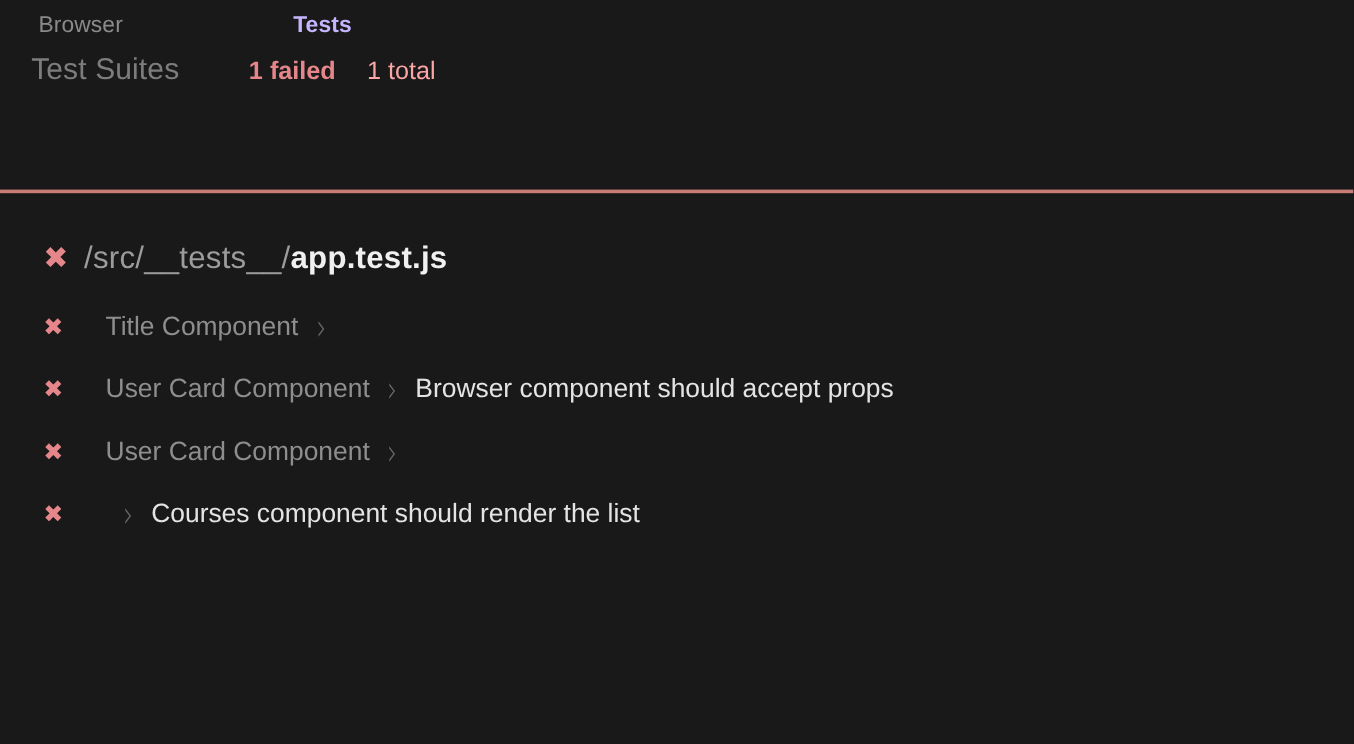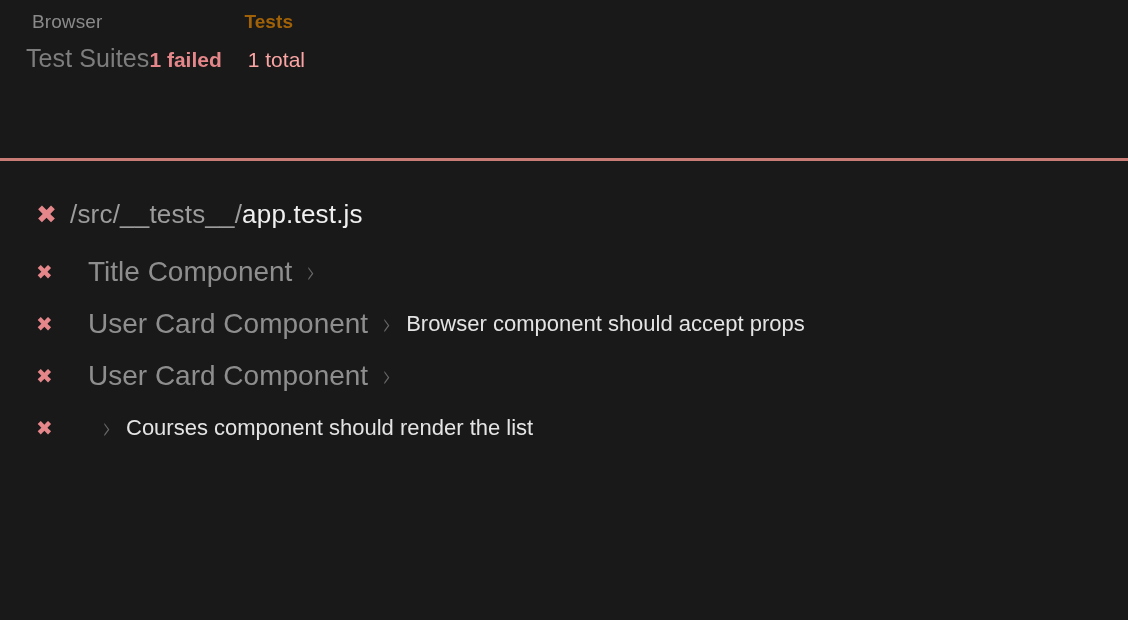--- a/index.html
+++ b/index.html
@@ -38,21 +38,21 @@
     cursor: pointer;
     user-select: none;
     white-space: nowrap;
   }
   .tab.inactive {
     color: #8a8a8a;
     font-weight: 400;
     margin-right: 142px;
   }
   .tab.active {
-    color: #a16207;
+    color: #c4b5fd;
     font-weight: 700;
   }
 
   
   .summary {
     display: flex;
     align-items: baseline;
     height: 70px;
     padding-left: 26px;
     box-sizing: border-box;
@@ -61,20 +61,21 @@
     color: #7d7d7d;
     font-size: 25px;
     font-weight: 400;
     letter-spacing: 0.1px;
     white-space: nowrap;
   }
   .summary-failed {
     color: #e4868a;
     font-size: 21px;
     font-weight: 700;
+    margin-left: 58px;
     white-space: nowrap;
   }
   .summary-total {
     color: #fca5a5;
     font-size: 21px;
     font-weight: 400;
     margin-left: 26px;
     white-space: nowrap;
   }
 
@@ -110,41 +111,41 @@
     letter-spacing: 0.2px;
     white-space: nowrap;
   }
   .suite-path .dir {
     color: #9c9c9c;
     font-weight: 400;
     text-align: right;
   }
   .suite-path .file {
     color: #f0f0f0;
-    font-weight: 400;
+    font-weight: 700;
     text-align: right;
   }
 
   .test-row {
     display: flex;
     align-items: center;
     padding-left: 36px;
     height: 52px;
   }
   .test-row .xicon {
     color: #e4868a;
     font-size: 20px;
     line-height: 1;
     width: 52px;
     flex: 0 0 52px;
     font-family: "DejaVu Sans", sans-serif;
   }
   .test-suite-name {
     color: #8e8e8e;
-    font-size: 28px;
+    font-size: 22px;
     font-weight: 400;
     white-space: nowrap;
   }
   .chevron {
     color: #686868;
     font-size: 25px;
     font-weight: 300;
     margin: 0 14px;
     font-family: "DejaVu Sans", sans-serif;
     line-height: 1;

